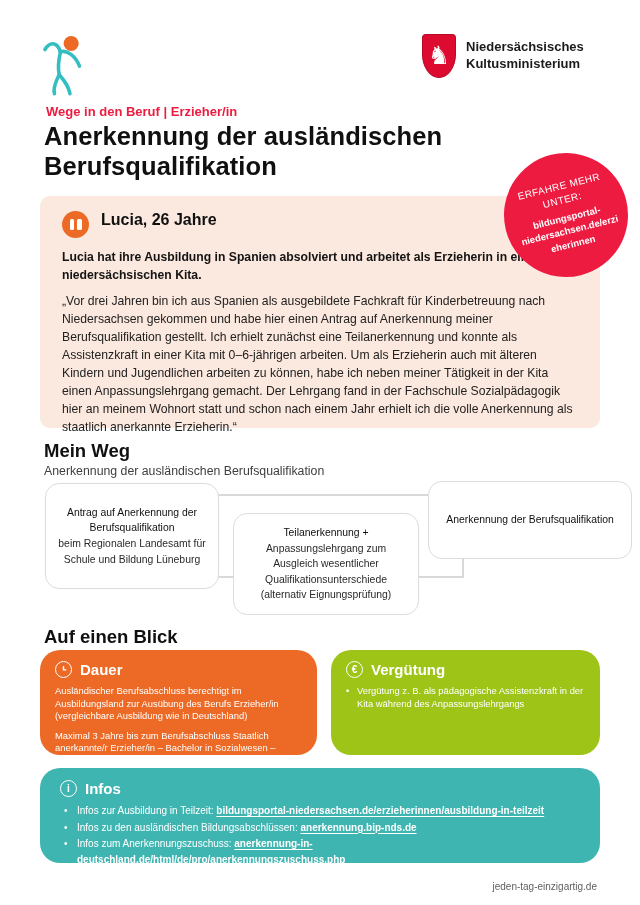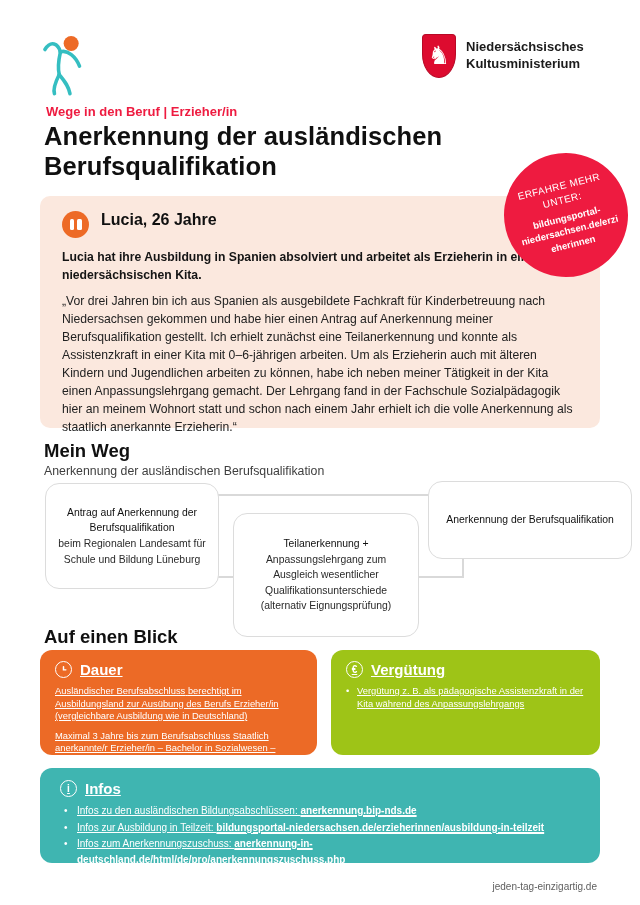--- a/index.html
+++ b/index.html
@@ -54,29 +54,29 @@
   .blick-h2 { top:626px; }
   
   .flow { position:absolute; top:481px; left:0; width:640px; height:142px; }
   .flow-box {
     position:absolute; background:#ffffff; border:1.5px solid #dcdcdc; border-radius:14px;
     display:flex; flex-direction:column; align-items:center; justify-content:center;
     text-align:center; font-size:10.4px; line-height:1.5; color:#2a2a2a; padding:6px 10px; z-index:2;
   }
   .flow-box .b { color:#101010; }
   .flow-box1 { left:45px; top:2px;  width:174px; height:106px; }
-  .flow-box2 { left:233px; top:32px; width:186px; height:124px; }
+  .flow-box2 { left:233px; top:32px; width:186px; height:102px; }
   .flow-box3 { left:428px; top:0;   width:204px; height:78px; }
   .flow-line { position:absolute; background:#d9d9d9; z-index:1; }
   .flow-lineA { left:217px; top:13px; width:213px; height:2px; }
   .flow-lineB { left:215px; top:95px; width:20px;  height:2px; }
   .flow-lineC { left:417px; top:95px; width:47px;  height:2px; }
   .flow-lineD { left:462px; top:77px; width:2px;   height:20px; }
   
-  .card { position:absolute; border-radius:12px; color:#ffffff; padding:11px 15px;text-decoration:underline; }
+  .card { position:absolute; border-radius:20px; color:#ffffff; padding:11px 15px; }
   .card-dauer { top:650px; left:40px;  width:277px; height:105px; background:#ec6a26; }
   .card-verg  { top:650px; left:331px; width:269px; height:105px; background:#9ec417; }
   .card-infos { top:768px; left:40px;  width:560px; height:95px;  background:#3fb5b1; padding:12px 20px; }
   .card-head { display:flex; align-items:center; gap:8px; }
   .card-title { font-size:15px; font-weight:800; }
   .ring-icon {
     width:17px; height:17px; border:1.7px solid #ffffff; border-radius:50%; flex:none;
     display:flex; align-items:center; justify-content:center;
     font-size:10px; font-weight:bold; color:#ffffff; line-height:1;
   }
@@ -190,24 +190,24 @@
     </ul>
   </div>
 
   <div class="card card-infos">
     <div class="card-head">
       <span class="ring-icon">i</span>
       <span class="card-title">Infos</span>
     </div>
     <ul>
       <li>
-        <span>Infos zu den ausländischen Bildungsabschlüssen: </span><span class="link">anerkennung.bip-nds.de</span>
+        <span>Infos zur Ausbildung in Teilzeit: </span><span class="link">bildungsportal-niedersachsen.de/erzieherinnen/ausbildung-in-teilzeit</span>
       </li>
       <li>
-        <span>Infos zur Ausbildung in Teilzeit: </span><span class="link">bildungsportal-niedersachsen.de/erzieherinnen/ausbildung-in-teilzeit</span>
+        <span>Infos zu den ausländischen Bildungsabschlüssen: </span><span class="link">anerkennung.bip-nds.de</span>
       </li>
       <li>
         <span>Infos zum Anerkennungszuschuss: </span><span class="link">anerkennung-in-deutschland.de/html/de/pro/anerkennungszuschuss.php</span>
       </li>
     </ul>
   </div>
 
   <div class="footer">jeden-tag-einzigartig.de</div>
 
 </div>

